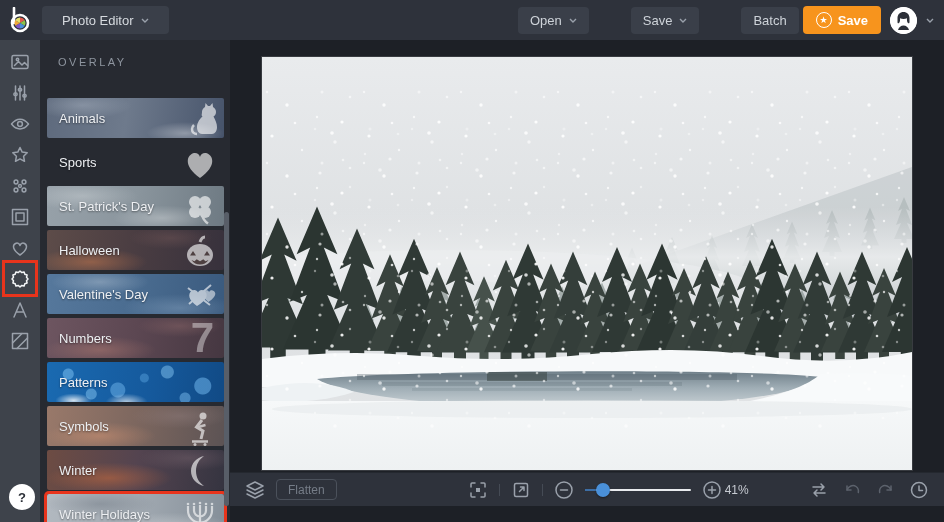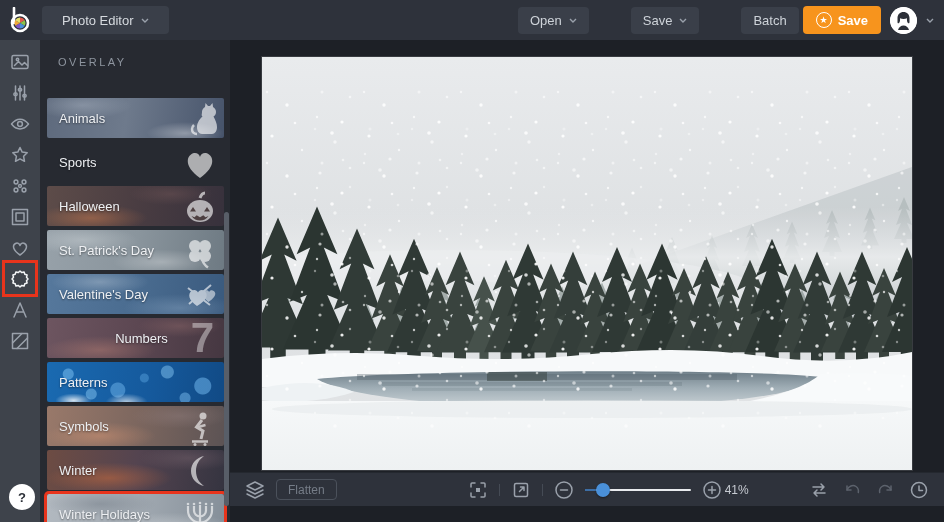--- a/index.html
+++ b/index.html
@@ -74,21 +74,21 @@
     radial-gradient(70px 18px at 65% 80%,rgba(255,255,255,.3),transparent 70%),
     radial-gradient(80px 20px at 20% 25%,rgba(225,230,232,.35),transparent 70%),
     linear-gradient(100deg,#97a1a9 0%,#8a959d 50%,#6e7a83 100%);}
   .theme-valentine{background:
     radial-gradient(70px 18px at 30% 20%,rgba(235,240,245,.3),transparent 70%),
     radial-gradient(80px 20px at 75% 85%,rgba(170,195,220,.3),transparent 70%),
     linear-gradient(100deg,#56789c 0%,#4a6c90 50%,#3a5a7e 100%);}
   .theme-numbers{background:
     radial-gradient(80px 20px at 30% 80%,rgba(215,145,125,.35),transparent 70%),
     radial-gradient(60px 16px at 75% 20%,rgba(150,110,110,.4),transparent 70%),
-    linear-gradient(100deg,#6d5560 0%,#5c4752 50%,#453741 100%); justify-content: center;}
+    linear-gradient(100deg,#6d5560 0%,#5c4752 50%,#453741 100%);}
   .theme-numbers .big7{position:absolute;right:10px;top:-4px;font-size:42px;font-weight:bold;
     color:rgba(255,255,255,.4);z-index:1;}
   .theme-patterns{background:
     radial-gradient(26px 10px at 15% 96%,rgba(255,255,255,.8),transparent 70%),
     radial-gradient(30px 12px at 45% 100%,rgba(255,255,255,.65),transparent 70%),
     radial-gradient(circle at 12% 30%,rgba(120,190,240,.55) 0 5px,transparent 6px),
     radial-gradient(circle at 40% 70%,rgba(110,180,235,.5) 0 7px,transparent 8px),
     radial-gradient(circle at 68% 25%,rgba(130,195,240,.5) 0 6px,transparent 7px),
     radial-gradient(circle at 88% 60%,rgba(110,180,235,.55) 0 8px,transparent 9px),
     radial-gradient(circle at 55% 40%,rgba(90,165,225,.45) 0 4px,transparent 5px),
@@ -275,36 +275,36 @@
             <path d="M22 12c0-2 1-4 3-5l.5-4 2.5 3h2l2.5-3 .5 4c2 1 3 3 3 5s-1 3.5-2.5 4.5C35.5 20 37 24 37 27c0 4-2 7-5 7H22c-3 0-5-3-5-7 0-3 1.5-7 5.5-10.5C21 15.5 22 14 22 12z"></path>
             <path d="M17 34c-3 0-5-2-5-5 0-2 1-3 2-4" stroke="#fff" stroke-width="2.5" fill="none"></path>
           </svg></span>
       </div>
       <div class="tile theme-hearts">
         <span class="label">Sports</span>
         <span class="ticon"><svg viewBox="0 0 40 40" fill="#fff">
             <path d="M20 34C7 25 5 15 11 10.5c4-3 8-1 9 2.5 1-3.5 5-5.5 9-2.5C35 15 33 25 20 34z"></path>
           </svg></span>
       </div>
-      <div class="tile theme-halloween">
-        <span class="label">Halloween</span>
-        <span class="ticon"><svg viewBox="0 0 40 40" fill="#fff">
-            <path d="M20 10c1-3 3-5 5-5" stroke="#fff" stroke-width="3" fill="none"></path>
-            <ellipse cx="20" cy="23" rx="13" ry="11"></ellipse>
-            <path d="M13 19l3 4.5h-6z M27 19l-3 4.5h6z M11.5 28c2 3.2 5 4.5 8.5 4.5s6.5-1.3 8.5-4.5l-3 1.2-2.2-2-3.3 2-3.3-2-2.2 2z" fill="rgba(60,40,35,.85)" stroke="none"></path>
-          </svg></span>
-      </div>
       <div class="tile theme-stpatrick">
         <span class="label">St. Patrick's Day</span>
         <span class="ticon"><svg viewBox="0 0 40 40" fill="#fff">
             <circle cx="15" cy="14" r="6"></circle>
             <circle cx="25" cy="14" r="6"></circle>
             <circle cx="15" cy="24" r="6"></circle>
             <circle cx="25" cy="24" r="6"></circle>
             <path d="M22 27c1 4 3 6.5 6 8.5" stroke="#fff" stroke-width="2.5" fill="none"></path>
+          </svg></span>
+      </div>
+      <div class="tile theme-halloween">
+        <span class="label">Halloween</span>
+        <span class="ticon"><svg viewBox="0 0 40 40" fill="#fff">
+            <path d="M20 10c1-3 3-5 5-5" stroke="#fff" stroke-width="3" fill="none"></path>
+            <ellipse cx="20" cy="23" rx="13" ry="11"></ellipse>
+            <path d="M13 19l3 4.5h-6z M27 19l-3 4.5h6z M11.5 28c2 3.2 5 4.5 8.5 4.5s6.5-1.3 8.5-4.5l-3 1.2-2.2-2-3.3 2-3.3-2-2.2 2z" fill="rgba(60,40,35,.85)" stroke="none"></path>
           </svg></span>
       </div>
       <div class="tile theme-valentine">
         <span class="label">Valentine's Day</span>
         <span class="ticon"><svg viewBox="0 0 40 40" fill="#fff">
             <path d="M8 12l22 17M31 9L9 28" stroke="#fff" stroke-width="2" fill="none"></path>
             <path d="M17 30c-8.5-6-9.5-12-5.5-15 2.5-2 5.5-1 6.5 1.5 1-2.5 4-3.5 6.5-1.5 4 3 3 9-7.5 15z"></path>
             <path d="M28.5 26c-6-4.5-7-9-4-11 1.8-1.3 3.8-.6 4.6 1 .8-1.6 2.8-2.3 4.6-1 3 2 2 6.5-5.2 11z" opacity=".85"></path>
           </svg></span>
       </div>

